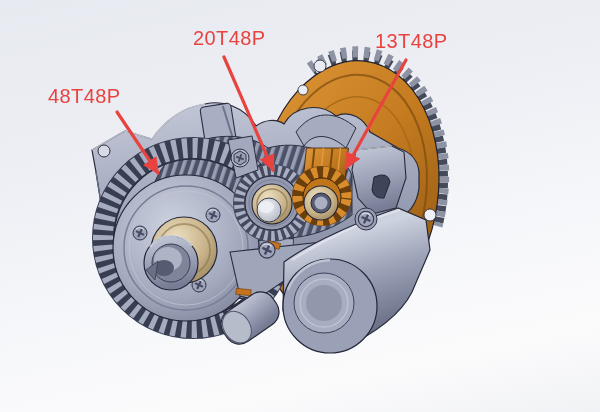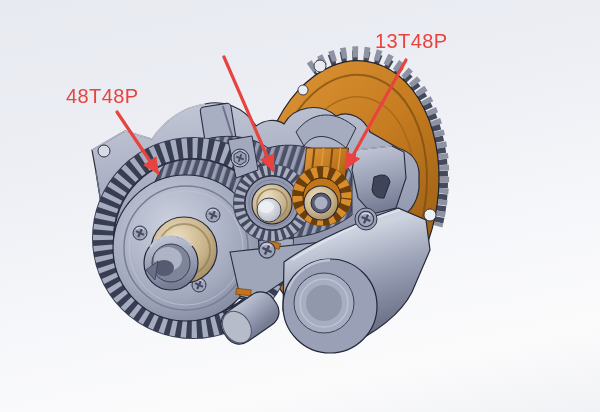--- a/index.html
+++ b/index.html
@@ -13,21 +13,21 @@
   .scene{position:absolute;left:0;top:0;}
   .label{
     position:absolute;
     color:#e8433e;
     font-size:20px;
     font-weight:400;
     letter-spacing:0.4px;
     white-space:nowrap;
     user-select:none;
   }
-  .label-48t{left:66px;top:85px;}
+  .label-48t{left:48px;top:85px;}
   .label-20t{left:193px;top:27px;}
   .label-13t{left:375px;top:30px;}
 </style>
 </head>
 <body>
 
 <div class="viewport">
   <svg class="scene" width="600" height="412" viewBox="0 0 600 412">
     <defs>
       <linearGradient id="gOrange" x1="0" y1="0" x2="1" y2="1">
@@ -208,14 +208,15 @@
     </g>
 
     <g stroke-linecap="round" fill="none">
       <line x1="117" y1="112" x2="158" y2="173" stroke="#e8433e" stroke-width="3.2" marker-end="url(#arrowRed)"></line>
       <line x1="224" y1="57" x2="273" y2="170" stroke="#e8433e" stroke-width="3.2" marker-end="url(#arrowRed)"></line>
       <line x1="406" y1="60" x2="346" y2="168" stroke="#e8433e" stroke-width="3.2" marker-end="url(#arrowRed)"></line>
     </g>
   </svg>
 
   <div class="label label-48t">48T48P</div>
+  <div class="label label-20t">20T48P</div>
   <div class="label label-13t">13T48P</div>
 </div>
 
 </body></html>

